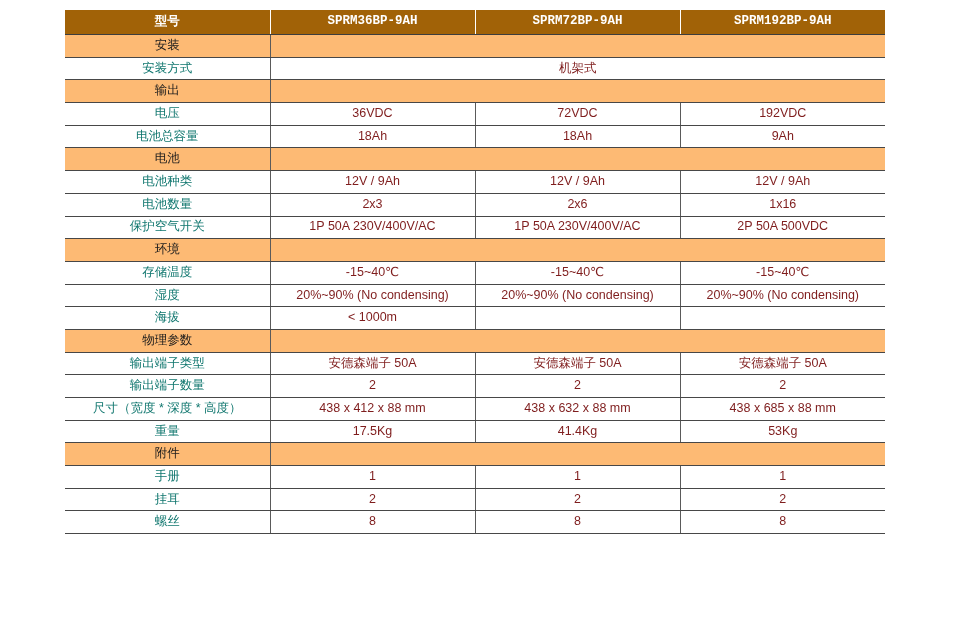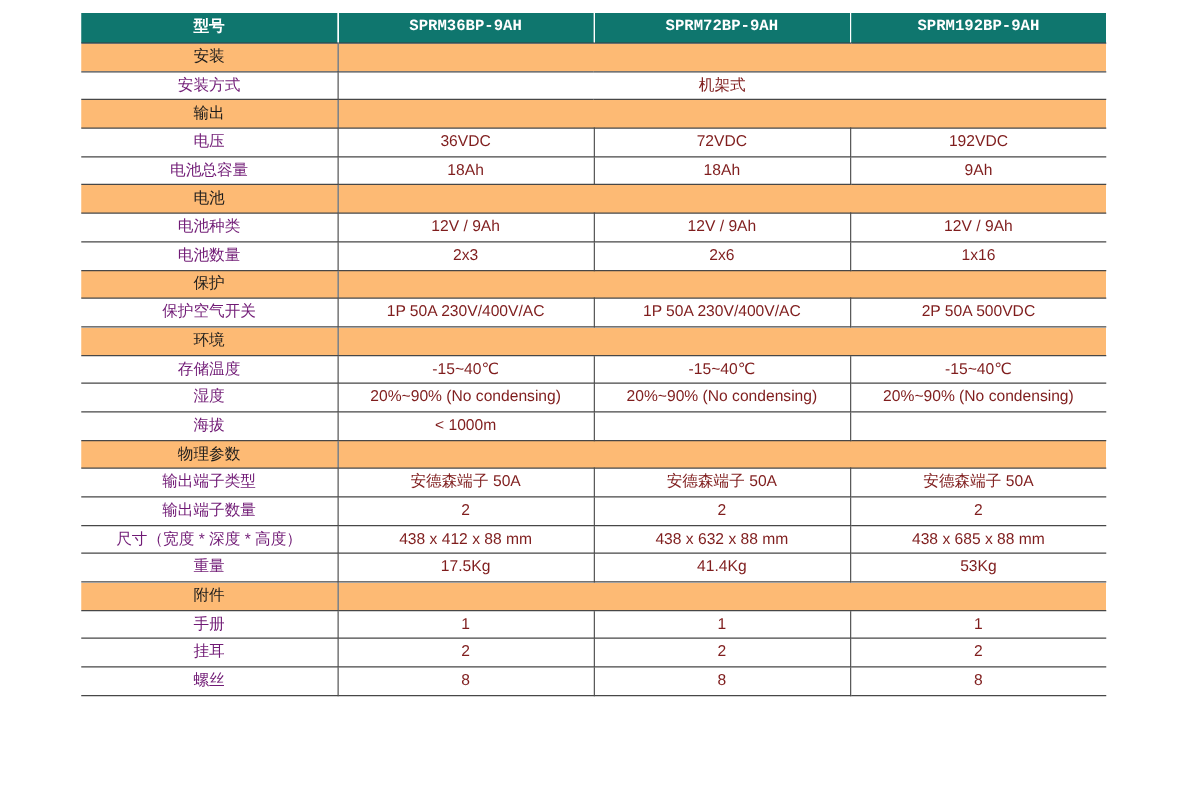--- a/index.html
+++ b/index.html
@@ -18,28 +18,28 @@
     height:21.7px;padding:0 4px;margin:0;
     text-align:center;vertical-align:middle;
     font-size:12.5px;line-height:1.1;color:#1c1c1c;
     border-top:1px solid #474747;border-bottom:1px solid #474747;
     border-left:1px solid #5a5a5a;border-right:1px solid #5a5a5a;
     white-space:nowrap;overflow:hidden;
   }
   th:first-child,td:first-child{border-left:none;}
   th:last-child,td:last-child{border-right:none;margin-top:25px;}
   thead th{
-    background:#0f766e;color:#ffffff;font-weight:bold;
+    background:#a16207;color:#ffffff;font-weight:bold;
     border-top:none;border-left:none;border-right:none;
     border-bottom:1px solid #3d3d3d;height:24px;
   }
   thead th + th{border-left:1px solid rgba(255,255,255,0.75);font-family:Liberation Mono, monospace;}
   tr.section td{background:#fdba74;}
   tr.section td.sec-title{font-size:12.5px;color:#1c1c1c;}
-  td.row-label{color:#701a75;}
+  td.row-label{color:#0f766e;}
   td.row-value{color:#7f1d1d;}
 </style>
 </head>
 <body>
 
 <div class="page">
   <table class="spec">
     <colgroup>
       <col>
         <col>
@@ -87,24 +87,20 @@
           <td class="row-label">电池种类</td>
           <td class="row-value">12V / 9Ah</td>
           <td class="row-value">12V / 9Ah</td>
           <td class="row-value">12V / 9Ah</td>
         </tr>
         <tr>
           <td class="row-label">电池数量</td>
           <td class="row-value">2x3</td>
           <td class="row-value">2x6</td>
           <td class="row-value">1x16</td>
-        </tr>
-        <tr class="section">
-          <td class="sec-title">保护</td>
-          <td colspan="3"></td>
         </tr>
         <tr>
           <td class="row-label">保护空气开关</td>
           <td class="row-value">1P 50A 230V/400V/AC</td>
           <td class="row-value">1P 50A 230V/400V/AC</td>
           <td class="row-value">2P 50A 500VDC</td>
         </tr>
         <tr class="section">
           <td class="sec-title">环境</td>
           <td colspan="3"></td>

